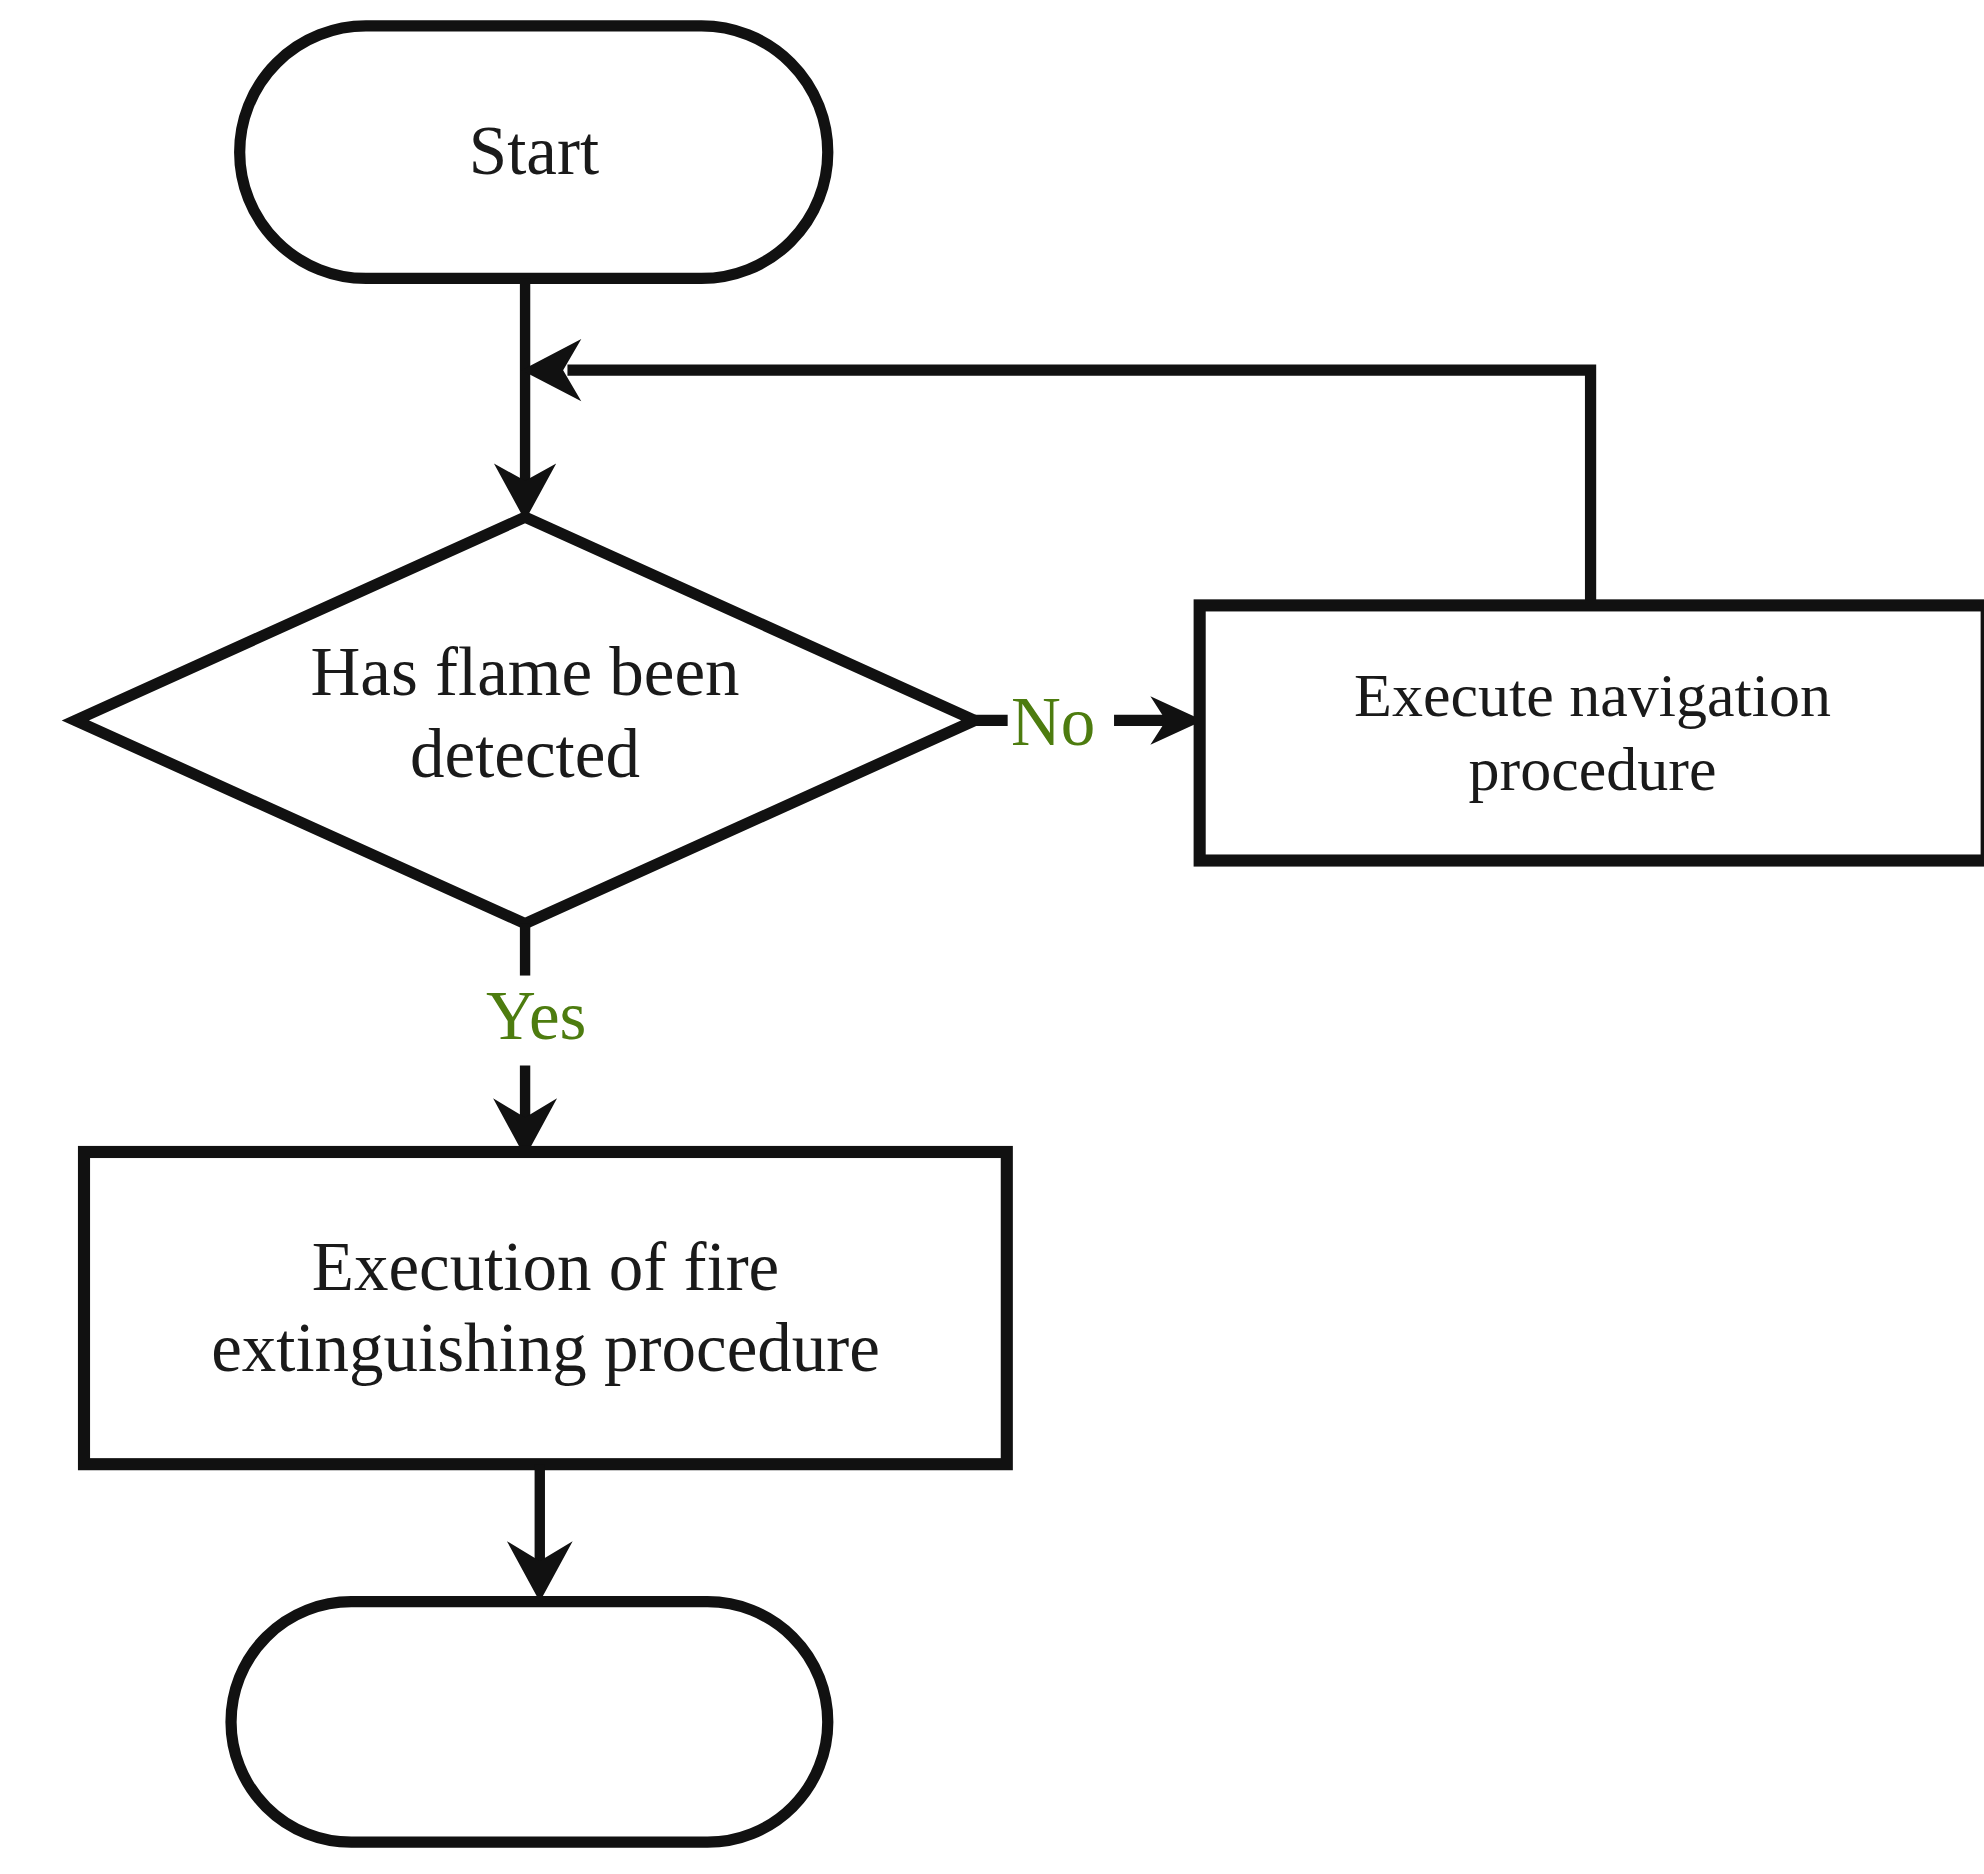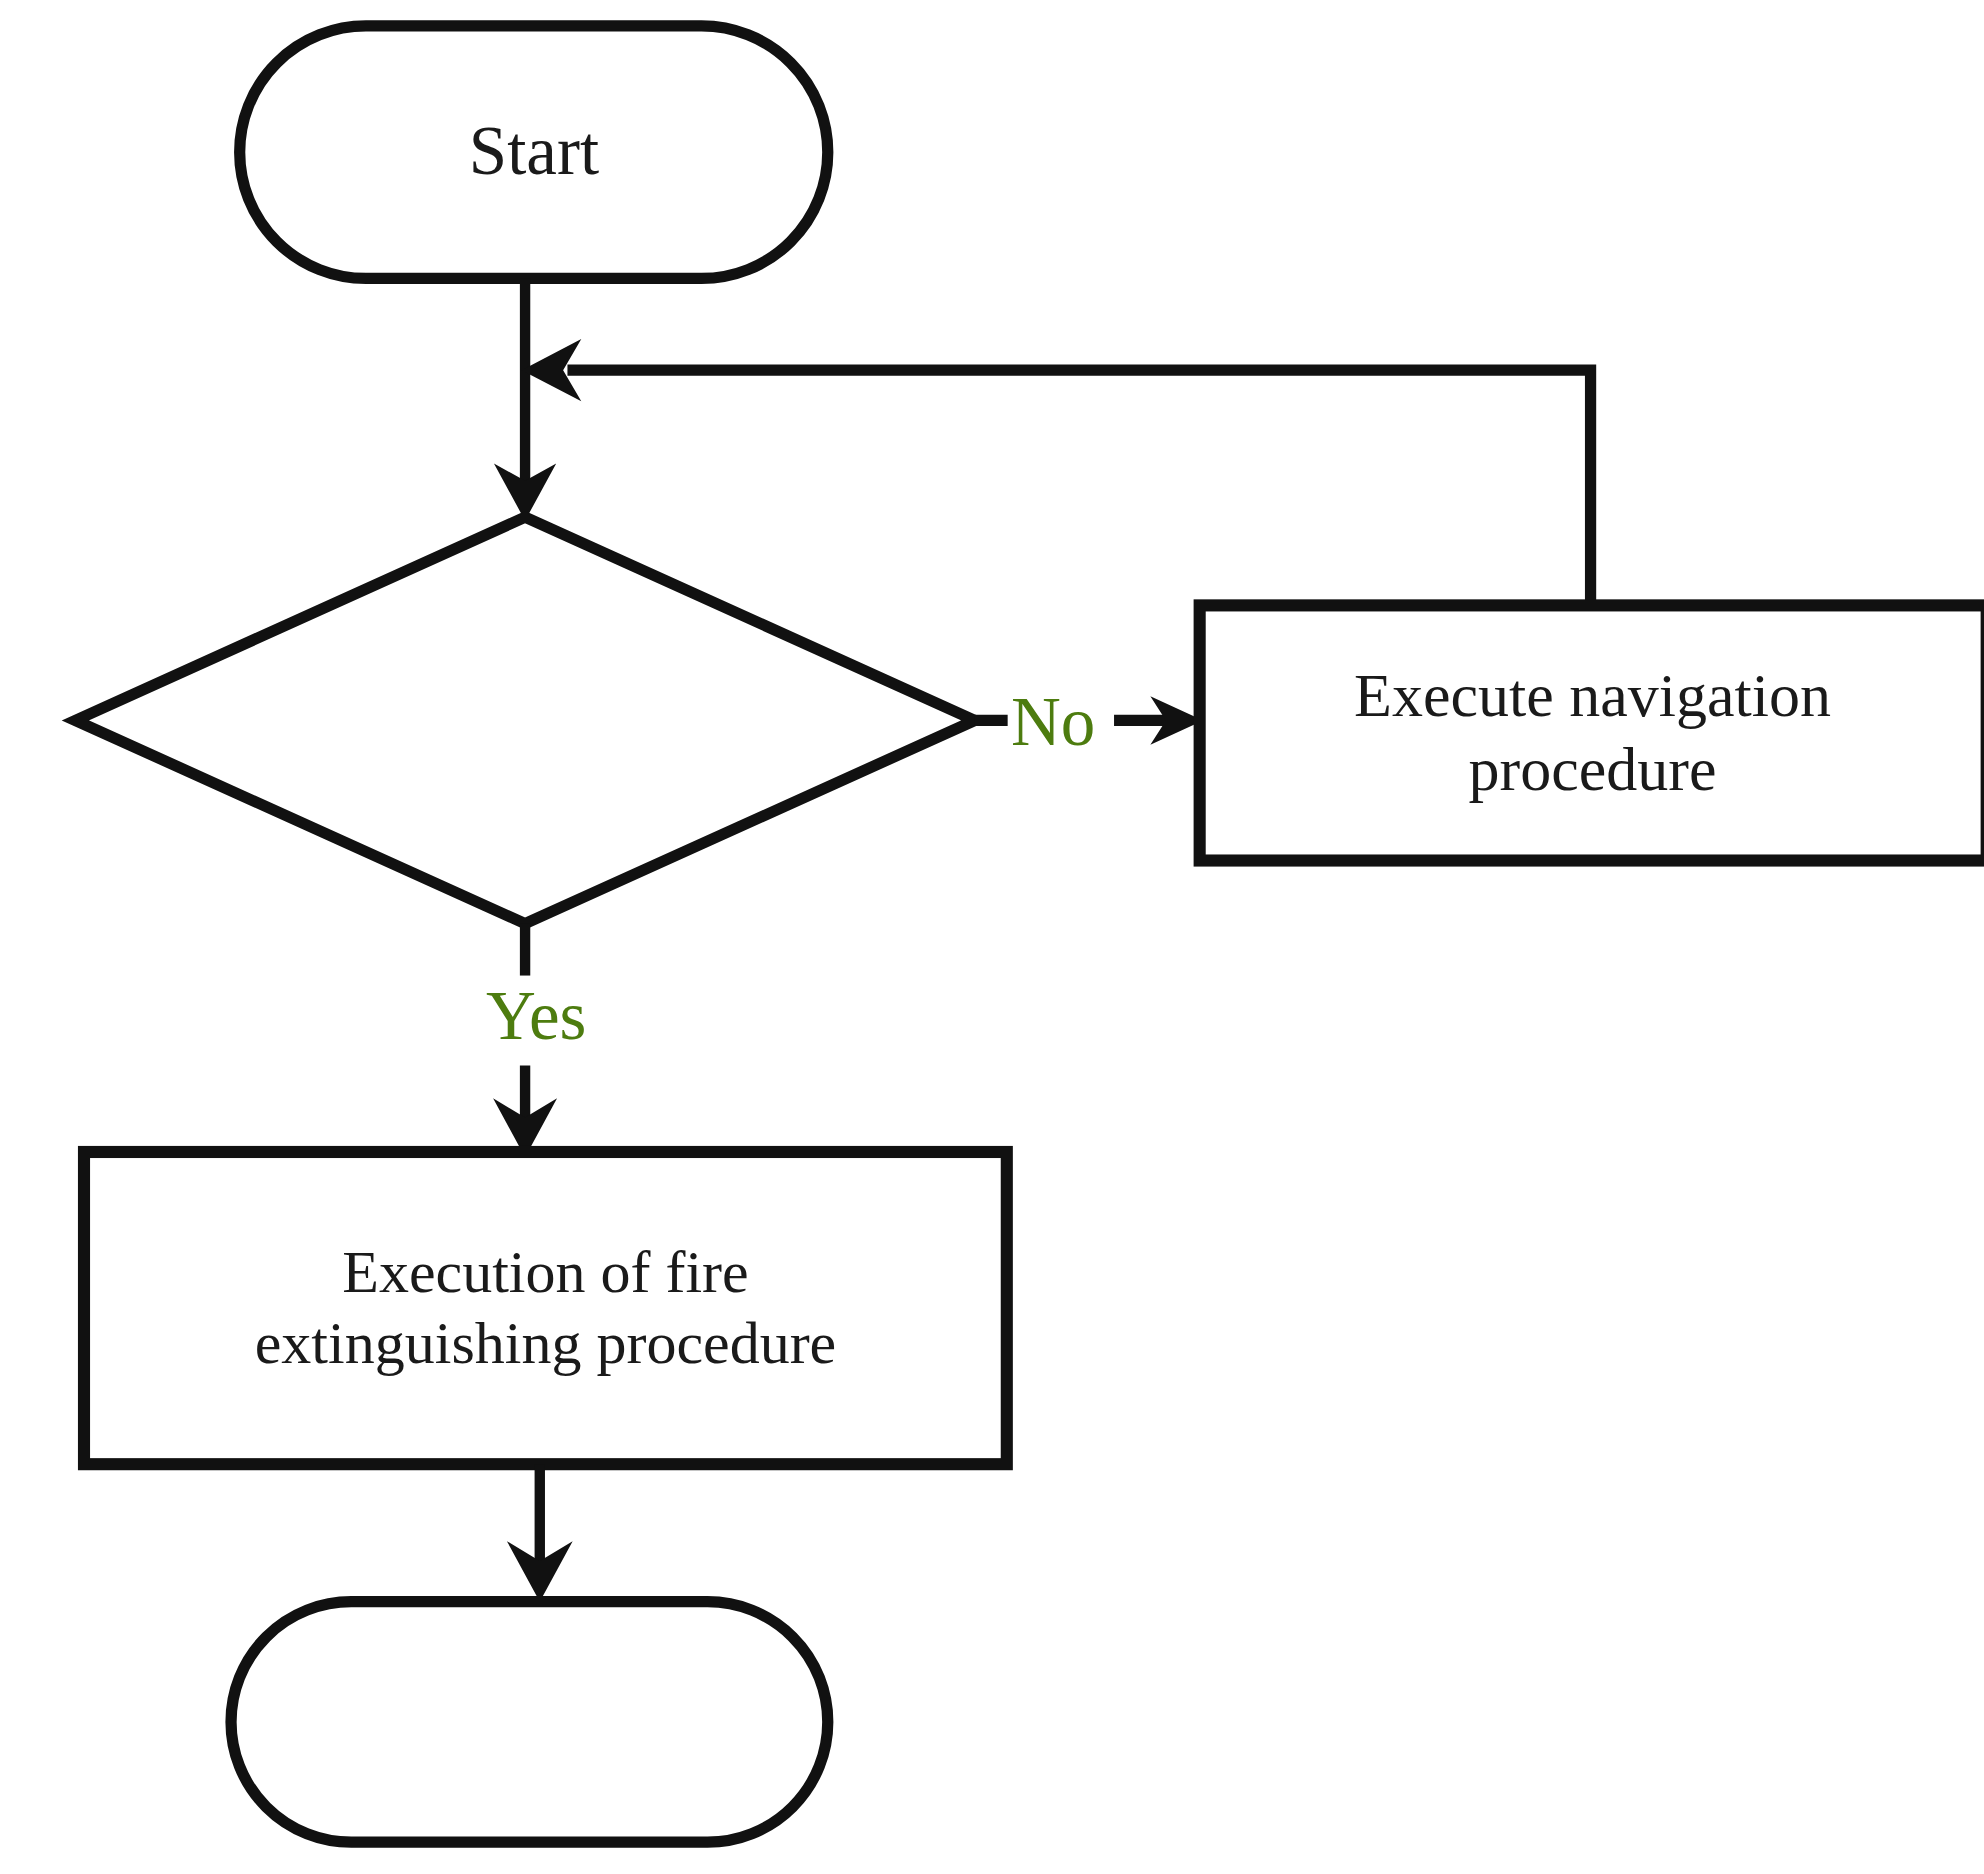--- a/index.html
+++ b/index.html
@@ -38,21 +38,21 @@
   }
   .edge-label {
     position: absolute;
     color: #4d7c0f;
     font-family: "Liberation Serif", "DejaVu Serif", serif;
     white-space: nowrap;
   }
   .t-start   { left: 195px; top: 26px;   width: 588px; height: 252px; font-size: 69px; }
   .t-decision{ left: 160px; top: 571px;  width: 640px; height: 285px; font-size: 69px; }
   .t-nav     { left: 1154px; top: 605px; width: 787px; height: 255px; font-size: 62px; }
-  .t-fire    { left: 39px;  top: 1152px; width: 923px;height: 312px; font-size: 60px; }
+  .t-fire    { left: 39px;  top: 1152px; width: 923px;height: 312px; font-size: 69px; }
   .t-end     { left: 186px; top: 1601px; width: 597px; height: 240px; font-size: 69px; }
   .l-no      { left: 966px; top: 683px; font-size: 69px; }
   .l-yes     { left: 441px;  top: 977px; font-size: 69px; }
 </style>
 </head>
 <body>
 
 <div id="stage">
 
   <svg id="flow-svg" viewBox="0 0 2295 2168">
@@ -81,20 +81,22 @@
     <rect x="45" y="1332" width="1067" height="361" fill="#ffffff" stroke="#111111" stroke-width="14"></rect>
 
     <line x1="572" y1="1693" x2="572" y2="1805" stroke="#111111" stroke-width="12"></line>
     <path d="M 572 1852 L 534 1782 L 572 1805 L 610 1782 Z" fill="#111111"></path>
 
     <rect x="215" y="1852" width="690" height="278" rx="139" ry="139" fill="#ffffff" stroke="#111111" stroke-width="13"></rect>
   </svg>
 
   <div class="node-text t-start">Start</div>
 
+  <div class="node-text t-decision">Has flame been
+detected</div>
 
   <div class="node-text t-nav">Execute navigation
 procedure</div>
 
   <div class="node-text t-fire">Execution of fire
 extinguishing procedure</div>
 
 
   <div class="edge-label l-no">No</div>
 

